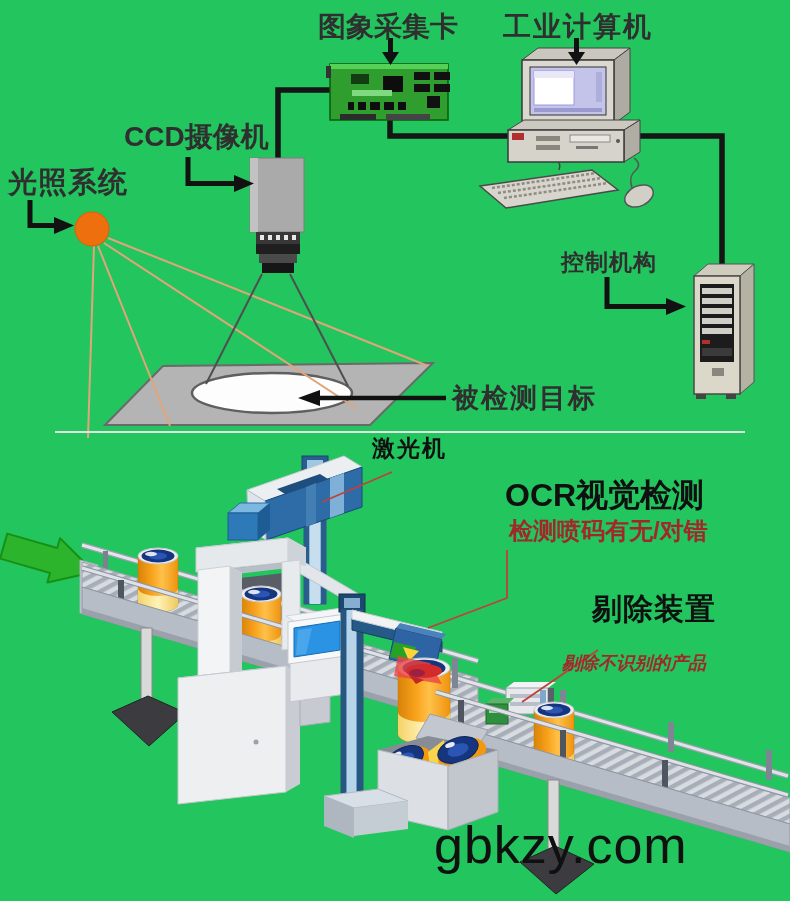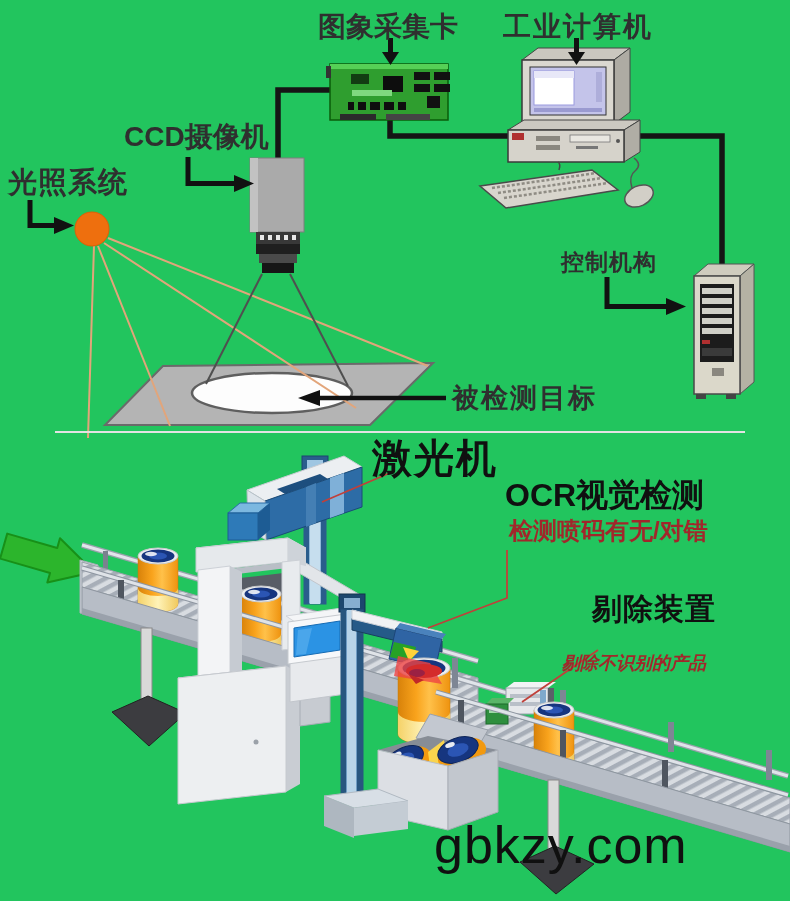--- a/index.html
+++ b/index.html
@@ -353,20 +353,20 @@
   </g>
 </svg>
 
 <div class="lbl" style="left:318px;top:12px;font-size:28px;">图象采集卡</div>
 <div class="lbl" style="left:503px;top:12px;font-size:28px;letter-spacing:2px;">工业计算机</div>
 <div class="lbl" style="left:124px;top:122px;font-size:28px;">CCD摄像机</div>
 <div class="lbl" style="left:8px;top:167px;font-size:29px;letter-spacing:1px;">光照系统</div>
 <div class="lbl" style="left:561px;top:250px;font-size:23px;letter-spacing:1px;">控制机构</div>
 <div class="lbl" style="left:452px;top:384px;font-size:27px;letter-spacing:2px;text-align:right;">被检测目标</div>
 
-<div class="lbl dark" style="left:372px;top:436px;font-size:40px;letter-spacing:2px;">激光机</div>
+<div class="lbl dark" style="left:372px;top:436px;font-size:23px;letter-spacing:2px;">激光机</div>
 <div class="lbl dark" style="left:505px;top:478px;font-size:32px;font-weight:600;">OCR视觉检测</div>
 <div class="lbl red" style="left:509px;top:518px;font-size:24px;">检测喷码有无/对错</div>
 <div class="lbl dark" style="left:592px;top:592px;font-size:30px;letter-spacing:1px;">剔除装置</div>
 <div class="lbl red" style="left:562px;top:654px;font-size:18px;font-style:italic;">剔除不识别的产品</div>
 <div class="lbl dark thin" style="left:388px;top:817px;font-size:52px;letter-spacing:1px;margin-left:46px;">gbkzy.com</div>
 
 </div>
 
 </body></html>

